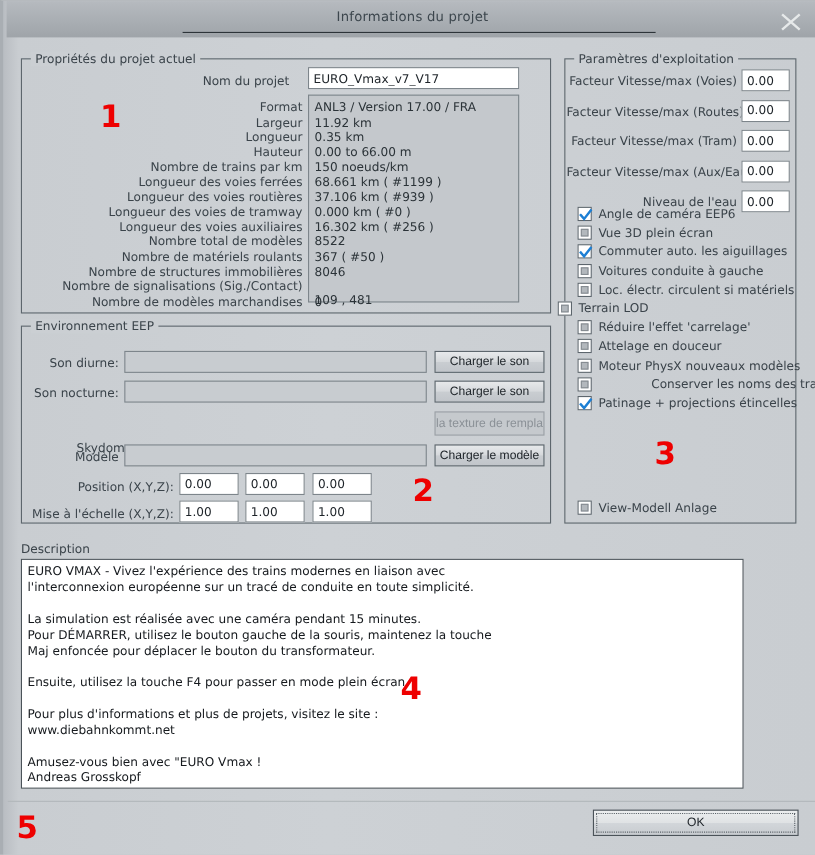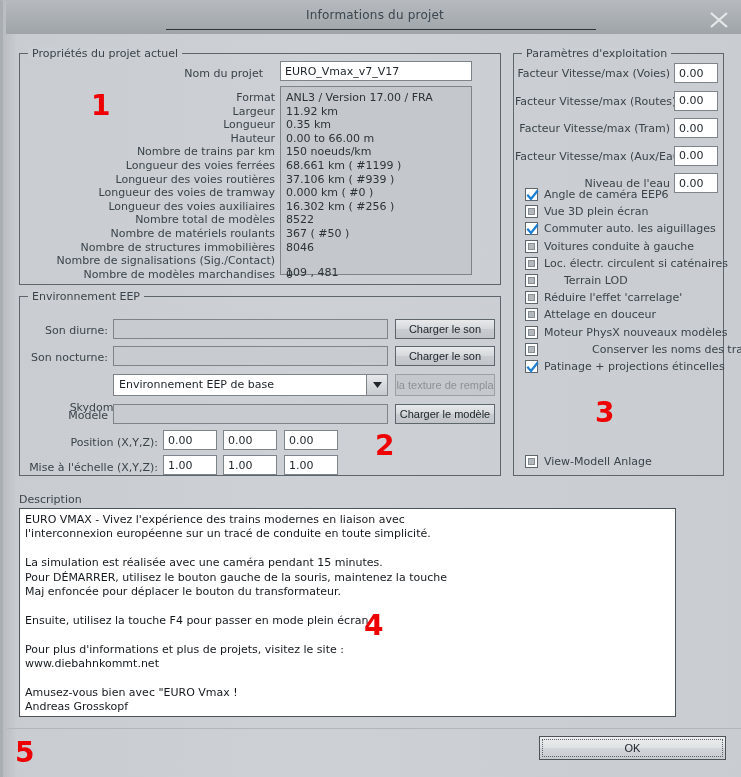--- a/index.html
+++ b/index.html
@@ -184,28 +184,20 @@
 
   <div class="lbl" style="position:absolute;left:20px;top:323px;width:85px;">Son diurne:</div>
   <input class="tbox disabled-field" style="left: 110px; top: 318px; width: 275px; height: 20px;" value="">
   <div class="btn" style="left:392px;top:318px;width:100px;height:20px;">Charger le son</div>
 
   <div class="lbl" style="position:absolute;left:20px;top:350px;width:85px;">Son nocturne:</div>
   <input class="tbox disabled-field" style="left: 110px; top: 345px; width: 275px; height: 20px;" value="">
   <div class="btn" style="left:392px;top:345px;width:100px;height:20px;">Charger le son</div>
 
   <div class="lbl" style="position:absolute;left:36px;top:379px;width:85px;margin-top:21px;">Skydome:</div>
-  <div class="combo" style="left:110px;top:373px;width:275px;height:22px;">
-    <span class="val">Environnement EEP de base</span>
-    <span class="arrowbox">
-      <svg width="9" height="6" viewBox="0 0 9 6">
-          <path d="M0 0 L9 0 L4.5 6 Z" fill="#20262b"></path>
-        </svg>
-    </span>
-  </div>
   <div class="btn disabled" style="left:392px;top:373px;width:100px;height:22px;">la texture de rempla</div>
 
   <div class="lbl" style="position:absolute;left:20px;top:408px;width:85px;">Modèle</div>
   <input class="tbox disabled-field" style="left: 110px; top: 403px; width: 275px; height: 20px;" value="">
   <div class="btn" style="left:392px;top:403px;width:100px;height:20px;">Charger le modèle</div>
 
   <div class="lbl" style="position:absolute;left:20px;top:435px;width:135px;">Position (X,Y,Z):</div>
   <input class="tbox" style="left: 160px; top: 429px; width: 54px; height: 20px;" value="0.00">
   <input class="tbox" style="left: 220px; top: 429px; width: 54px; height: 20px;" value="0.00">
   <input class="tbox" style="left: 281px; top: 429px; width: 54px; height: 20px;" value="0.00">
@@ -253,23 +245,23 @@
           </svg>
         </span>
         <span class="cbtext">Commuter auto. les aiguillages</span>
       </div>
       <div class="cbrow" style="left: 522px; top: 236.6px;">
         <span class="cbox off"></span>
         <span class="cbtext">Voitures conduite à gauche</span>
       </div>
       <div class="cbrow" style="left: 522px; top: 253.8px;">
         <span class="cbox off"></span>
-        <span class="cbtext">Loc. électr. circulent si caténaires</span>
-      </div>
-      <div class="cbrow" style="left: 522px; top: 271px; gap: 20px;">
+        <span class="cbtext">Loc. électr. circulent si matériels</span>
+      </div>
+      <div class="cbrow" style="left: 504px; top: 271px;">
         <span class="cbox off"></span>
         <span class="cbtext">Terrain LOD</span>
       </div>
       <div class="cbrow" style="left: 522px; top: 288.2px;">
         <span class="cbox off"></span>
         <span class="cbtext">Réduire l'effet 'carrelage'</span>
       </div>
       <div class="cbrow" style="left: 522px; top: 305.4px;">
         <span class="cbox off"></span>
         <span class="cbtext">Attelage en douceur</span>

